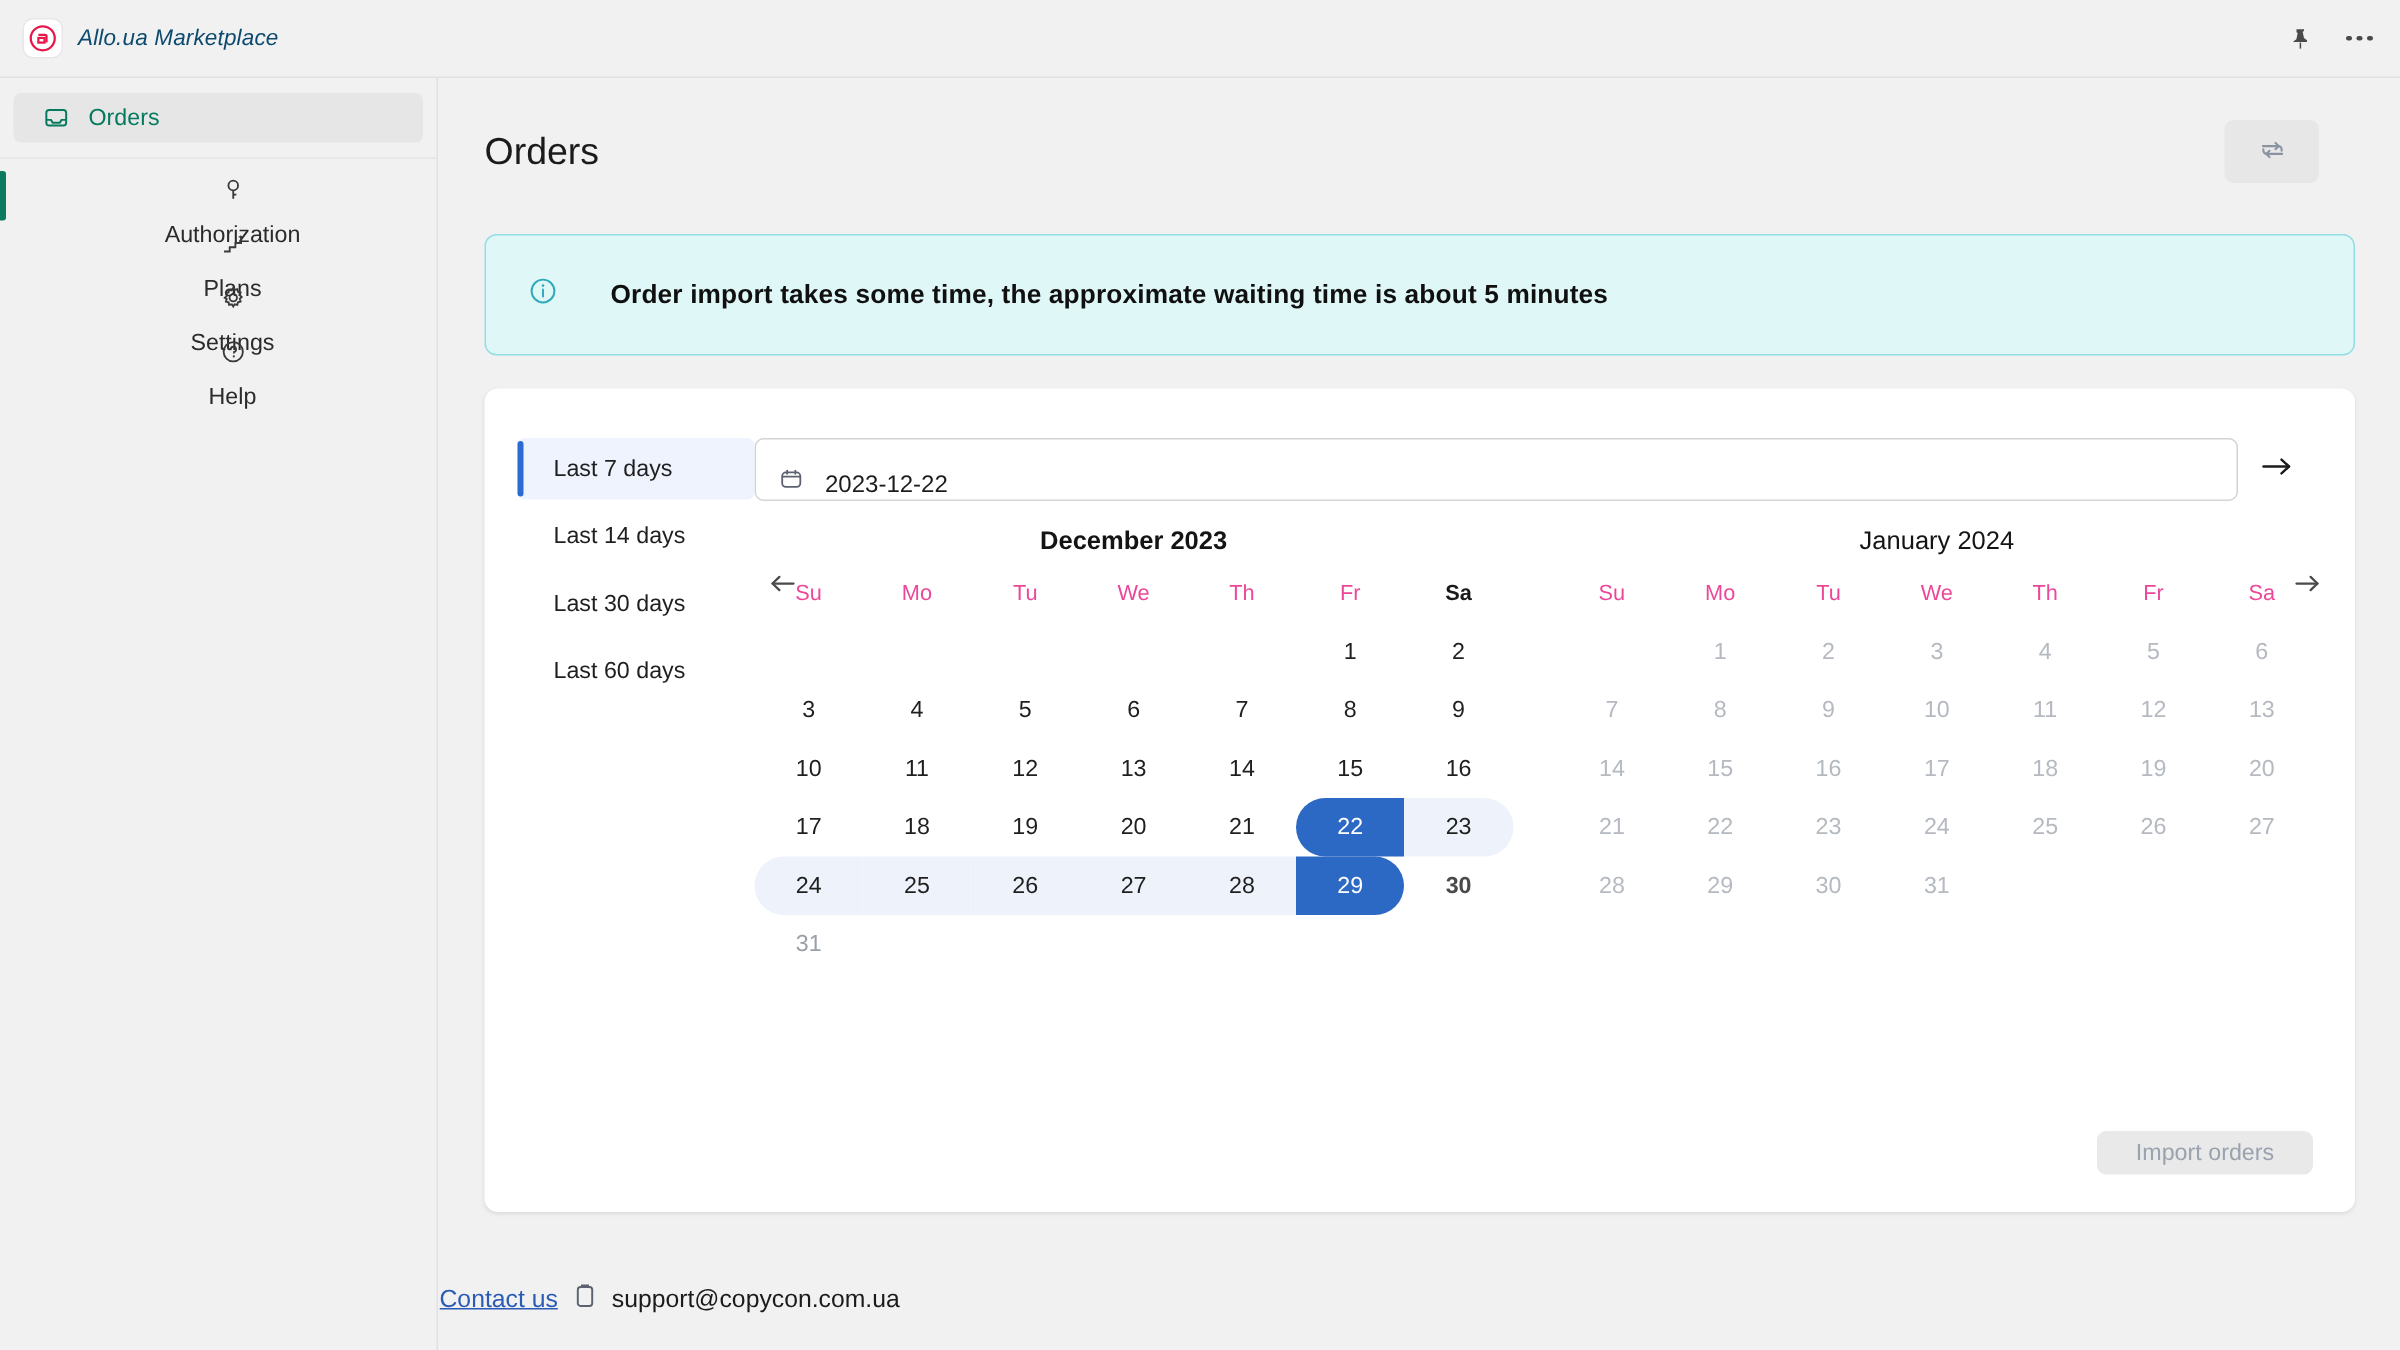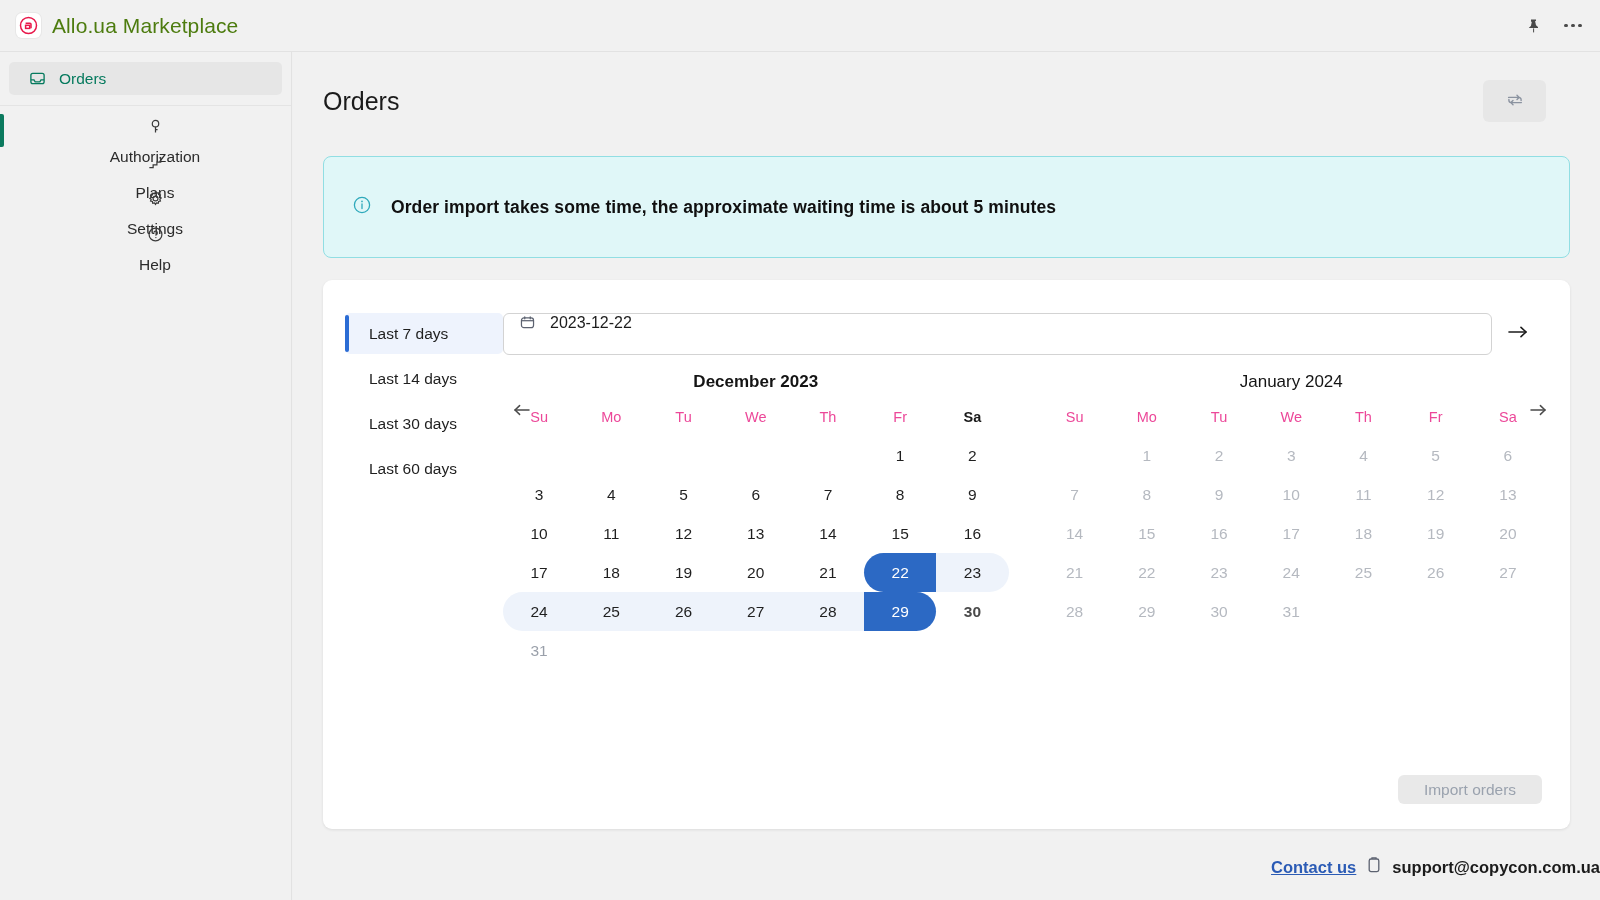--- a/index.html
+++ b/index.html
@@ -18,21 +18,21 @@
     background: #f1f1f1;
     border-bottom: 1px solid #e2e2e2;
     display: flex; align-items: center;
   }
   .brand { display: flex; align-items: center; gap: 11px; padding-left: 16px; }
   .logo-box {
     width: 25px; height: 25px; border-radius: 6px; background: #ffffff;
     display: flex; align-items: center; justify-content: center;
     box-shadow: 0 0 0 1px rgba(0,0,0,0.04);
   }
-  .brand-title { font-size: 21px; color: #4d7c0f; letter-spacing: .1px; }
+  .brand-title { font-size: 15px; color: #0c4a6e; letter-spacing: .1px; font-style: italic; }
   .topbar-actions {
     margin-left: auto; display: flex; align-items: center; gap: 18px; padding-right: 16px;
   }
   .tb-icon { width: 22px; height: 22px; display: flex; align-items: center; justify-content: center; cursor: pointer; }
   .dots { display: flex; gap: 3.5px; }
   .dots i { width: 3.8px; height: 3.8px; border-radius: 50%; background: #4a4a4a; display: block; }
 
   
   .sidebar {
     position: absolute; top: 52px; left: 0;
@@ -75,25 +75,25 @@
     margin-left: auto;
     width: 63px; height: 42px; border-radius: 6px;
     background: #e7e7e7; border: none;
     display: flex; align-items: center; justify-content: center;
     cursor: pointer;
   }
 
   
   .banner {
     margin: 34px 30px 0 30px;
-    height: 102px;
+    height: 81px;
     background: #e0f7f8;
     border: 1px solid #91dee3;
     border-radius: 8px;
-    display: flex; align-items: center; gap: 19px;
+    display: flex; align-items: center; gap: 35px;
     padding-left: 28px;
   }
   .banner-text { font-size: 17.5px; font-weight: 700; color: #101010; letter-spacing: .1px; }
 
   
   .card {
     margin: 22px 30px 0 30px;
     height: 549px;
     background: #ffffff;
     border-radius: 9px;
@@ -125,21 +125,21 @@
 
   
   .cal-area { flex: 1; padding-right: 26px; }
   .inputs { display: flex; align-items: center; gap: 0; }
   .date-input {
     flex: 1 1 0;
     height: 42px;
     border: 1px solid #d3d3d3;
     border-radius: 6px;
     background: #fff;
-    display: flex; align-items: flex-start; gap: 14px;
+    display: flex; align-items: flex-end; gap: 14px;
     padding-left: 15px;
     font-size: 16px; color: #1c1c1c;
     cursor: text;
   }
   .arrow-sep { width: 52px; display: flex; align-items: center; justify-content: center; }
 
   .months { display: flex; margin-top: 17px; position: relative; }
   .month { flex: 1 1 0; position: relative; }
   .month + .month { margin-left: 30px; }
   .month-label {
@@ -200,22 +200,22 @@
     width: 144px; height: 29px;
     background: #e9e9e9; border: none; border-radius: 6px;
     font-size: 15.5px; color: #9aa2ae;
     font-family: "Liberation Sans", sans-serif;
     cursor: not-allowed;
   }
 
   
   .page-footer {
     position: absolute; left: 0; bottom: 22px; width: 1307px;
-    display: flex; align-items: center; justify-content: flex-end; gap: 10px;
-    font-size: 16.5px; color: #1b1b1b; font-weight: bold;
+    display: flex; align-items: center; justify-content: flex-start; gap: 10px;
+    font-size: 16.5px; color: #1b1b1b;
   }
   .contact-link { color: #2b5bb5; text-decoration: underline; cursor: pointer; }
 </style>
 </head>
 <body>
 
 <div class="topbar">
   <div class="brand">
     <span class="logo-box">
       <svg width="19" height="19" viewBox="0 0 19 19">

